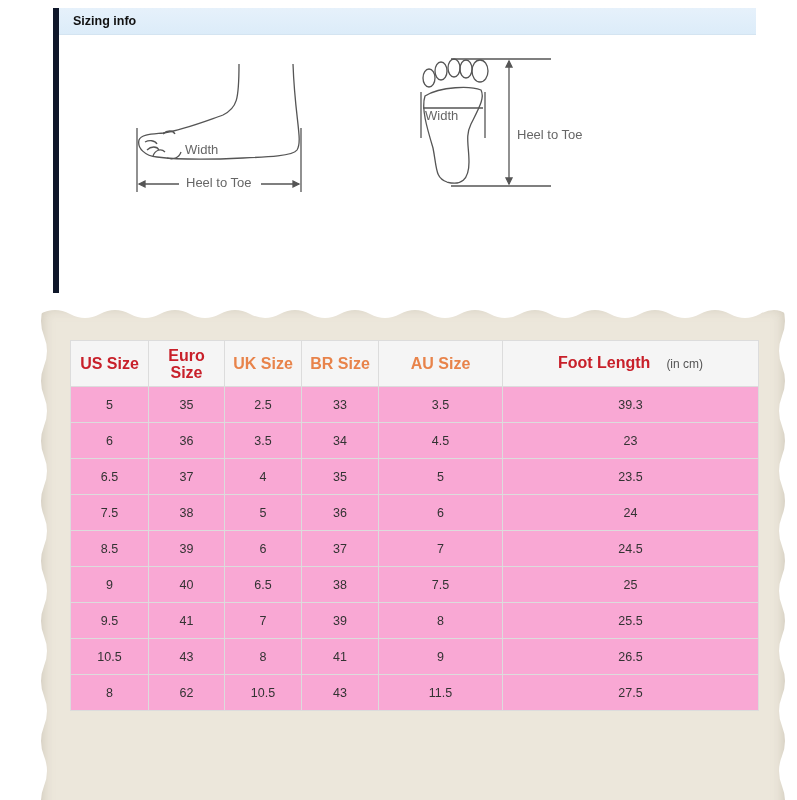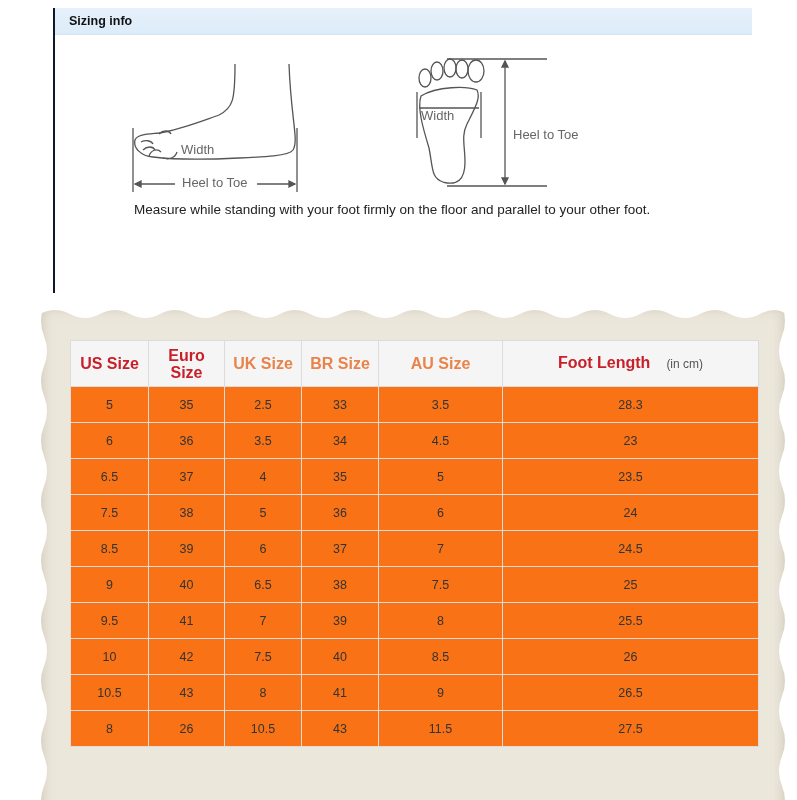--- a/index.html
+++ b/index.html
@@ -1,30 +1,30 @@
 <!DOCTYPE html>
 <html><head>
 <meta charset="utf-8">
 <style>
   html, body { margin:0; padding:0; }
   body { width:797px; height:800px; background:#ffffff; position:relative; overflow:hidden;
          font-family:"Liberation Sans", sans-serif; }
   .panel { position:absolute; left:53px; top:8px; width:697px; height:285px;
-           border-left:2px solid #0f172a; }
+           border-left:6px solid #0f172a; }
   .panel-header { height:26px; background:linear-gradient(#e6f1fb,#dcecf9); border-bottom:1px solid #d4e4f1;
                   display:flex; align-items:center; padding-left:14px; }
   .panel-title { font-weight:bold; font-size:12.5px; color:#111; }
   .diagram { position:absolute; }
   .dlabel { position:absolute; font-size:13px; color:#666; }
   .caption { position:absolute; left:79px; top:194px; font-size:13.5px; color:#222; white-space:nowrap; }
 
   .frame { position:absolute; left:40px; top:306px; width:746px; height:510px; background:#ece7db;
            box-shadow: inset 0 0 14px rgba(160,150,130,0.55); }
   .frame svg.edge { position:absolute; left:0; top:0; }
-  table.sizes { position:absolute; left:30px; top:34px; border-collapse:collapse; background:#f97316;
+  table.sizes { position:absolute; left:30px; top:34px; border-collapse:collapse; background:#f9a8d4;
                 width:688px; table-layout:fixed;padding-left:20px; }
   table.sizes th, table.sizes td { border:1px solid #dcdcdc; text-align:center; padding:0; }
   table.sizes th { height:45px; background:#f5f5f5; font-size:16px; font-weight:bold; line-height:17px; }
   table.sizes td { height:35px; font-size:12.5px; color:#333; }
   .red { color:#c8202a; }
   .orange { color:#e8834a; }
   .unit { font-weight:normal; font-size:12px; color:#555; margin-left:16px; }
 </style>
 </head>
 <body>
@@ -71,21 +71,20 @@
         <line x1="40" y1="128" x2="140" y2="128"></line>
         <line x1="98" y1="3" x2="98" y2="126"></line>
         <path d="M98 3 l-3 6 h6 z" fill="#555"></path>
         <path d="M98 126 l-3 -6 h6 z" fill="#555"></path>
       </g>
     </svg>
     <span class="dlabel" style="left:14px;top:50px;">Width</span>
     <span class="dlabel" style="left:106px;top:69px;">Heel to Toe</span>
   </div>
 
-  <div class="caption">Measure while standing with your foot firmly on the floor and parallel to your other foot.</div>
 </div>
 
 <div class="frame">
   <svg class="edge" width="746" height="510">
     <path d="M0 8 Q15 0 30 8 T60 8 T90 8 T120 8 T150 8 T180 8 T210 8 T240 8 T270 8 T300 8 T330 8 T360 8 T390 8 T420 8 T450 8 T480 8 T510 8 T540 8 T570 8 T600 8 T630 8 T660 8 T690 8 T720 8 T746 8 V0 H0 Z" fill="#ffffff"></path>
     <path d="M0 0 V510 H4 Q-2 495 4 480 T4 450 T4 420 T4 390 T4 360 T4 330 T4 300 T4 270 T4 240 T4 210 T4 180 T4 150 T4 120 T4 90 T4 60 T4 30 T4 0 Z" fill="#ffffff"></path>
     <path d="M746 0 V510 H742 Q748 495 742 480 T742 450 T742 420 T742 390 T742 360 T742 330 T742 300 T742 270 T742 240 T742 210 T742 180 T742 150 T742 120 T742 90 T742 60 T742 30 T742 0 Z" fill="#ffffff"></path>
   </svg>
 
   <table class="sizes">
@@ -109,21 +108,21 @@
         </th>
       </tr>
     </thead>
     <tbody id="tbody">
         <tr>
           <td>5</td>
           <td>35</td>
           <td>2.5</td>
           <td>33</td>
           <td>3.5</td>
-          <td>28.3</td>
+          <td>39.3</td>
         </tr>
         <tr>
           <td>6</td>
           <td>36</td>
           <td>3.5</td>
           <td>34</td>
           <td>4.5</td>
           <td>23</td>
         </tr>
         <tr>
@@ -160,38 +159,30 @@
         </tr>
         <tr>
           <td>9.5</td>
           <td>41</td>
           <td>7</td>
           <td>39</td>
           <td>8</td>
           <td>25.5</td>
         </tr>
         <tr>
-          <td>10</td>
-          <td>42</td>
-          <td>7.5</td>
-          <td>40</td>
-          <td>8.5</td>
-          <td>26</td>
-        </tr>
-        <tr>
           <td>10.5</td>
           <td>43</td>
           <td>8</td>
           <td>41</td>
           <td>9</td>
           <td>26.5</td>
         </tr>
         <tr>
           <td>8</td>
-          <td>26</td>
+          <td>62</td>
           <td>10.5</td>
           <td>43</td>
           <td>11.5</td>
           <td>27.5</td>
         </tr>
       </tbody>
   </table>
 </div>
 
 </body></html>

